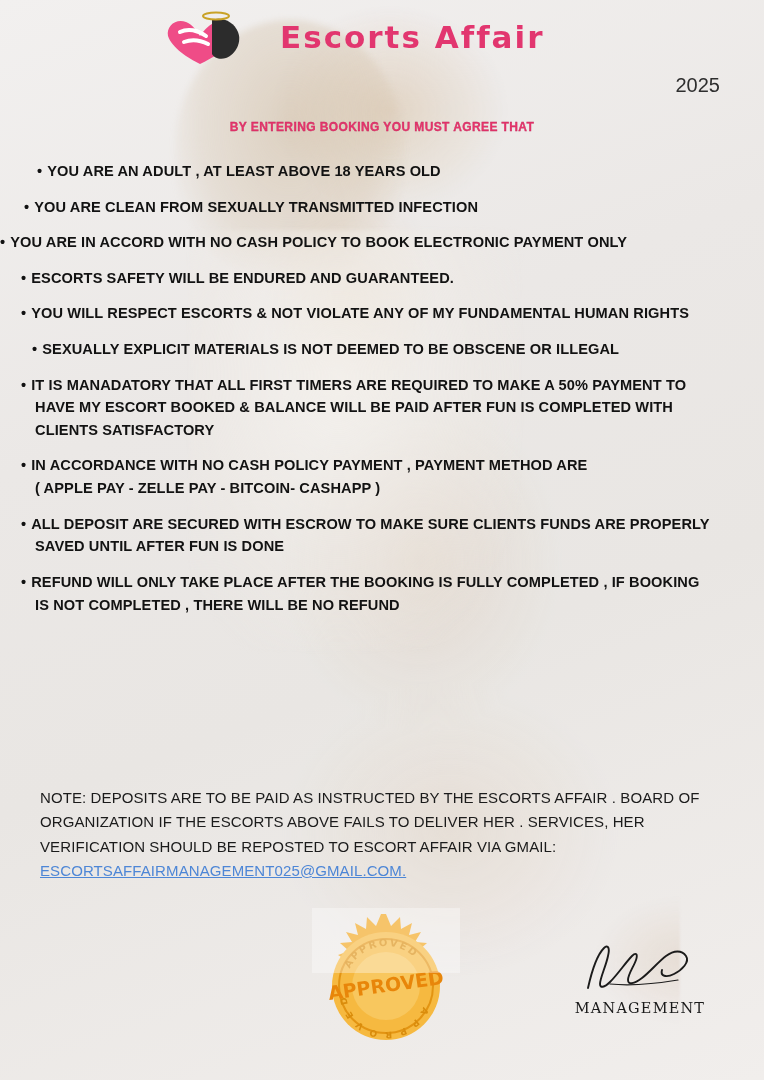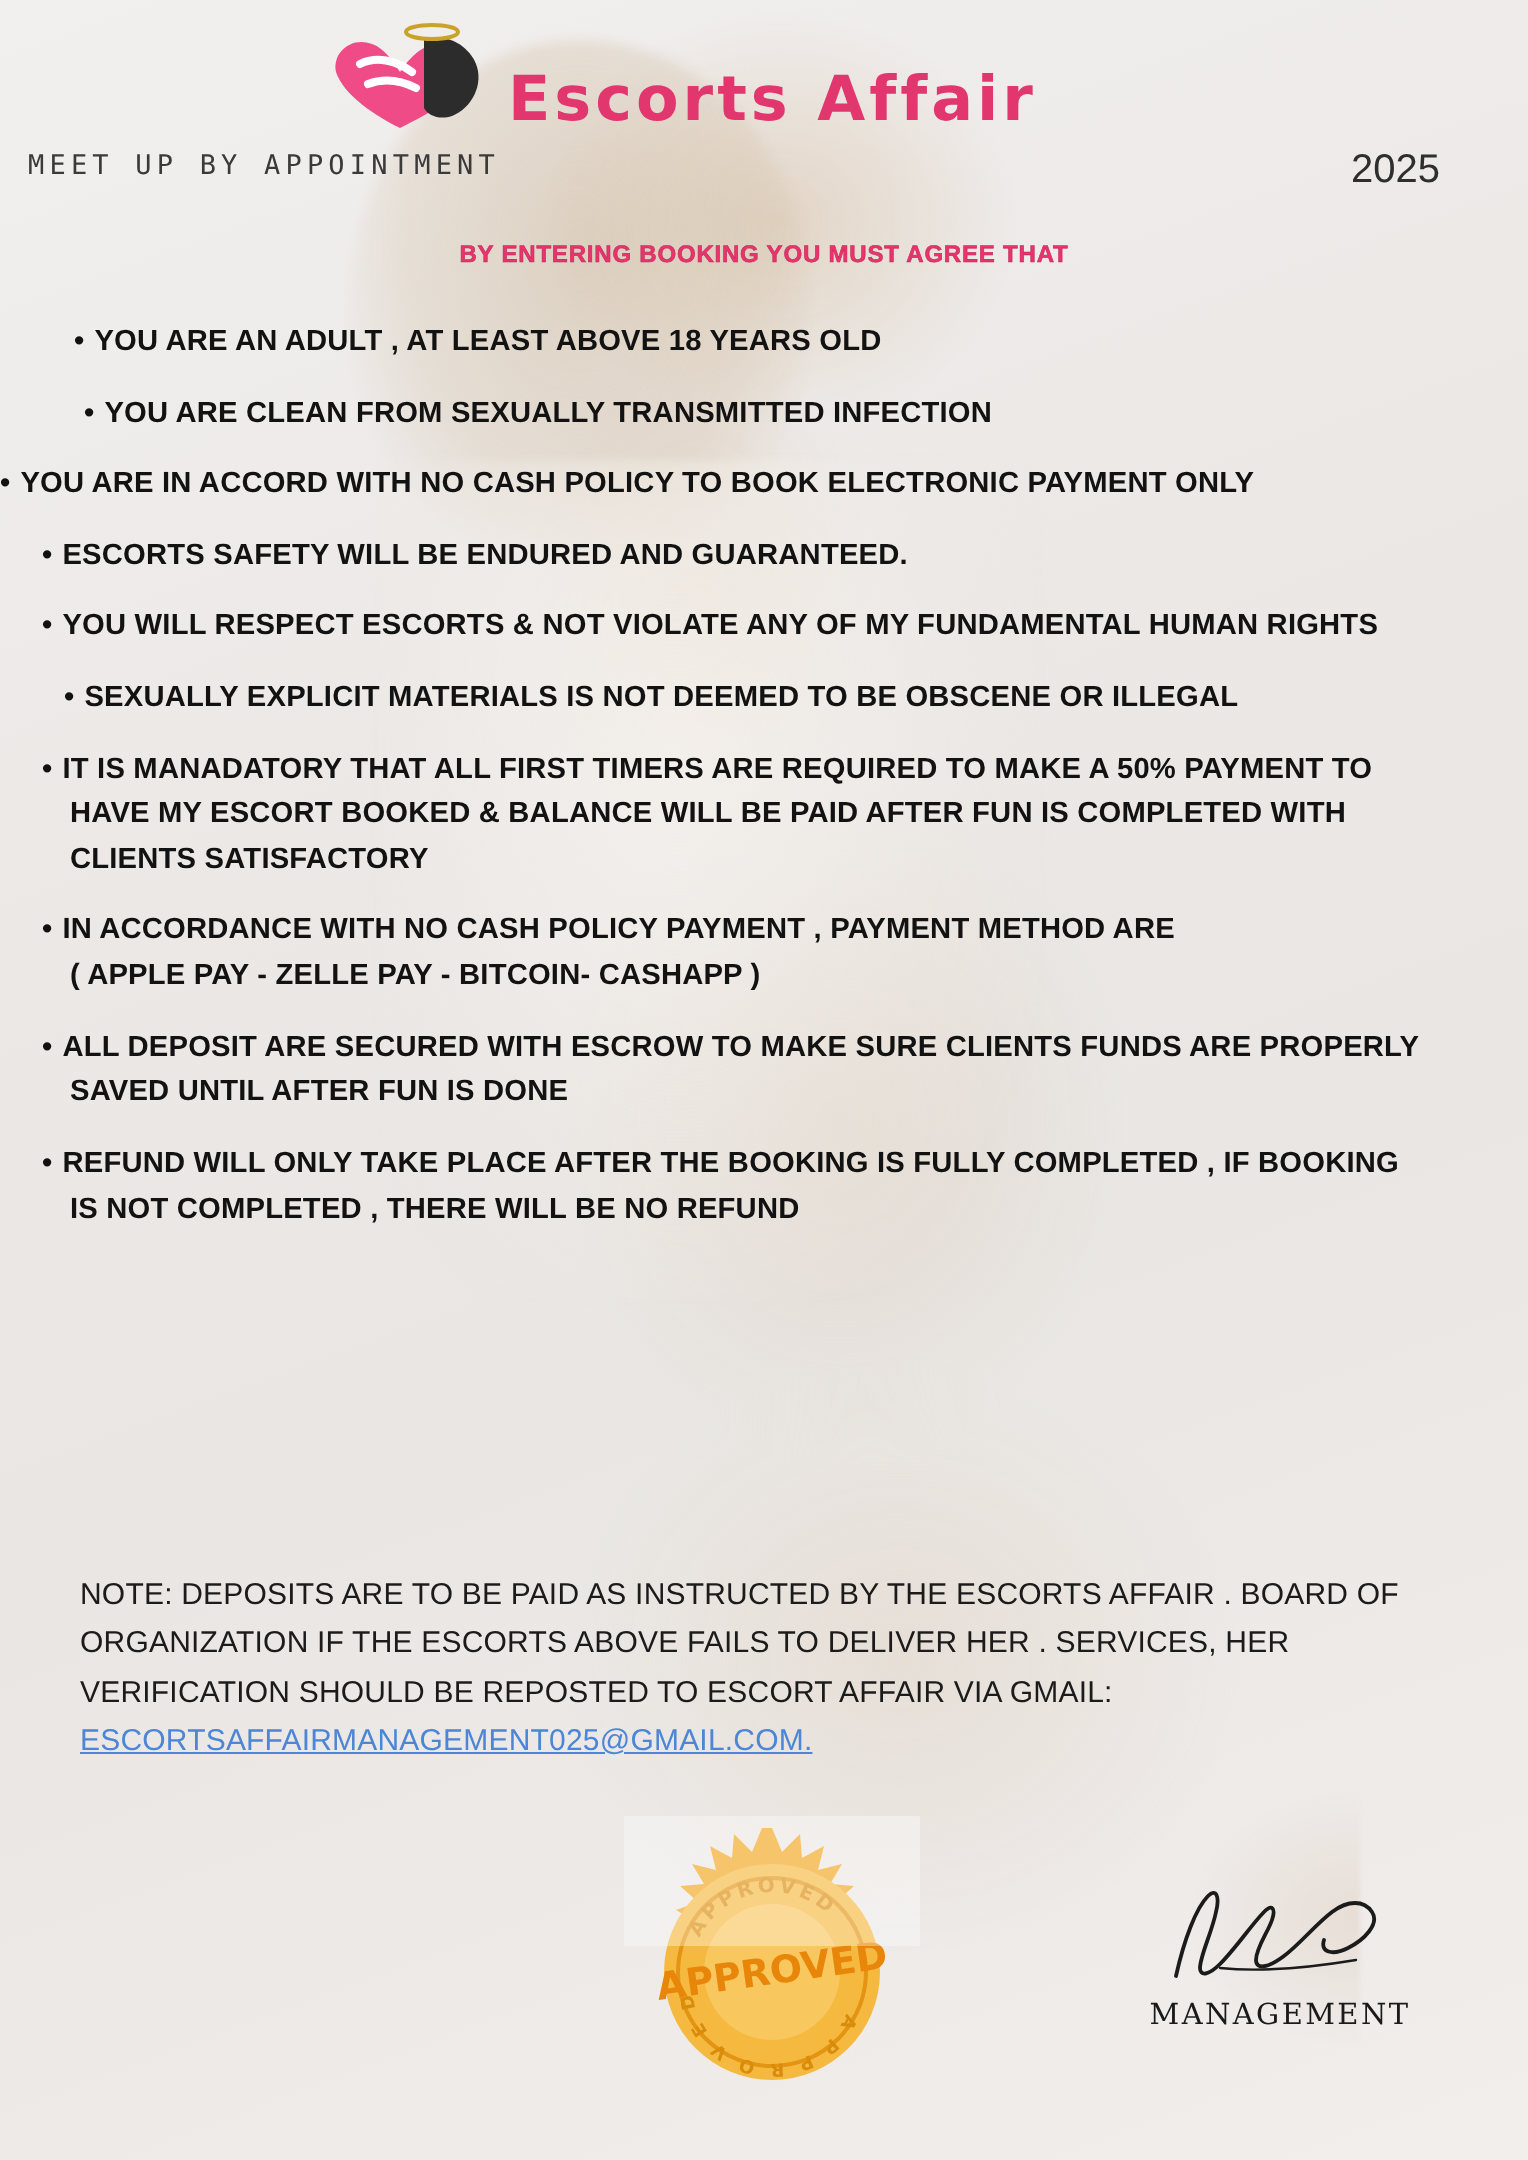--- a/index.html
+++ b/index.html
@@ -67,22 +67,22 @@
     width: 100%;
     height: 100%;
   }
 
   
   .logo-wrap {
     position: absolute;
     left: 160px;
     top: 6px;
     display: flex;
-    align-items: flex-end;
-    gap: 2px;
+    align-items: center;
+    gap: 28px;
   }
   .logo-mark {
     width: 92px;
     height: 62px;
     position: relative;
   }
   .brand-title {
     font-family: "DejaVu Sans", sans-serif;
     font-weight: bold;
     font-size: 31px;
@@ -142,21 +142,21 @@
     color: #111;
     margin-right: 5px;
   }
   .term .cont {
     display: block;
     padding-left: 14px;
   }
 
   
   .i0 { padding-left: 37px; }
-  .i1 { padding-left: 42px; }
+  .i1 { padding-left: 24px; }
   .i2 { }
   .i3 { padding-left: 21px; }
   .i4 { padding-left: 32px; }
 
   .note {
     position: absolute;
     top: 786px;
     left: 40px;
     width: 700px;
     font-size: 15px;
@@ -216,21 +216,20 @@
           <path d="M8 30 C6 20, 16 12, 26 16 C32 18, 36 24, 40 30 C44 24, 50 17, 58 16 C68 15, 76 23, 72 33 C68 44, 52 52, 40 58 C28 52, 12 42, 8 30 Z" fill="#ef4c87"></path>
           <path d="M20 26 C28 22, 38 24, 46 30" stroke="#ffffff" stroke-width="4" fill="none" stroke-linecap="round"></path>
           <path d="M24 36 C32 33, 40 34, 48 38" stroke="#ffffff" stroke-width="4" fill="none" stroke-linecap="round"></path>
           <path d="M52 14 C62 10, 74 16, 78 26 C82 36, 76 48, 66 52 C60 54, 54 52, 52 48 Z" fill="#2c2c2c"></path>
           <ellipse cx="56" cy="10" rx="13" ry="3.5" fill="none" stroke="#c9a227" stroke-width="2"></ellipse>
         </svg>
       </span>
       <span class="brand-title">Escorts  Affair</span>
     </div>
 
-    <div class="meetup">MEET UP BY APPOINTMENT</div>
     <div class="year">2025</div>
 
     <div class="agree-head">BY ENTERING BOOKING YOU MUST AGREE THAT</div>
 
     <div class="terms">
 
       <div class="term i0">
         <span class="bullet">•</span><span>YOU ARE AN ADULT , AT LEAST ABOVE 18 YEARS OLD</span>
       </div>
 

